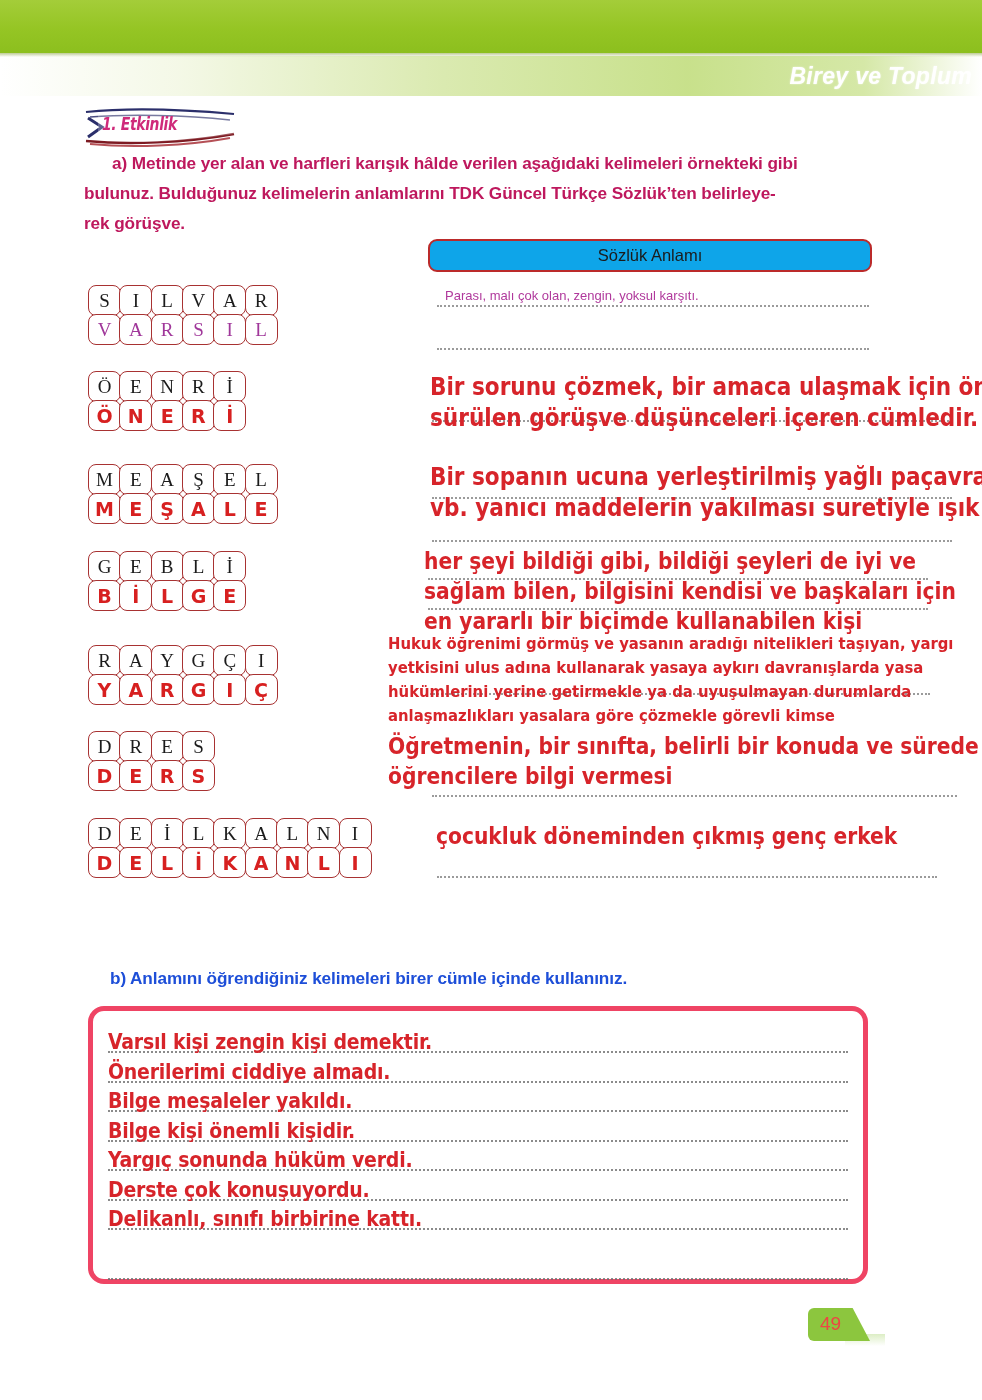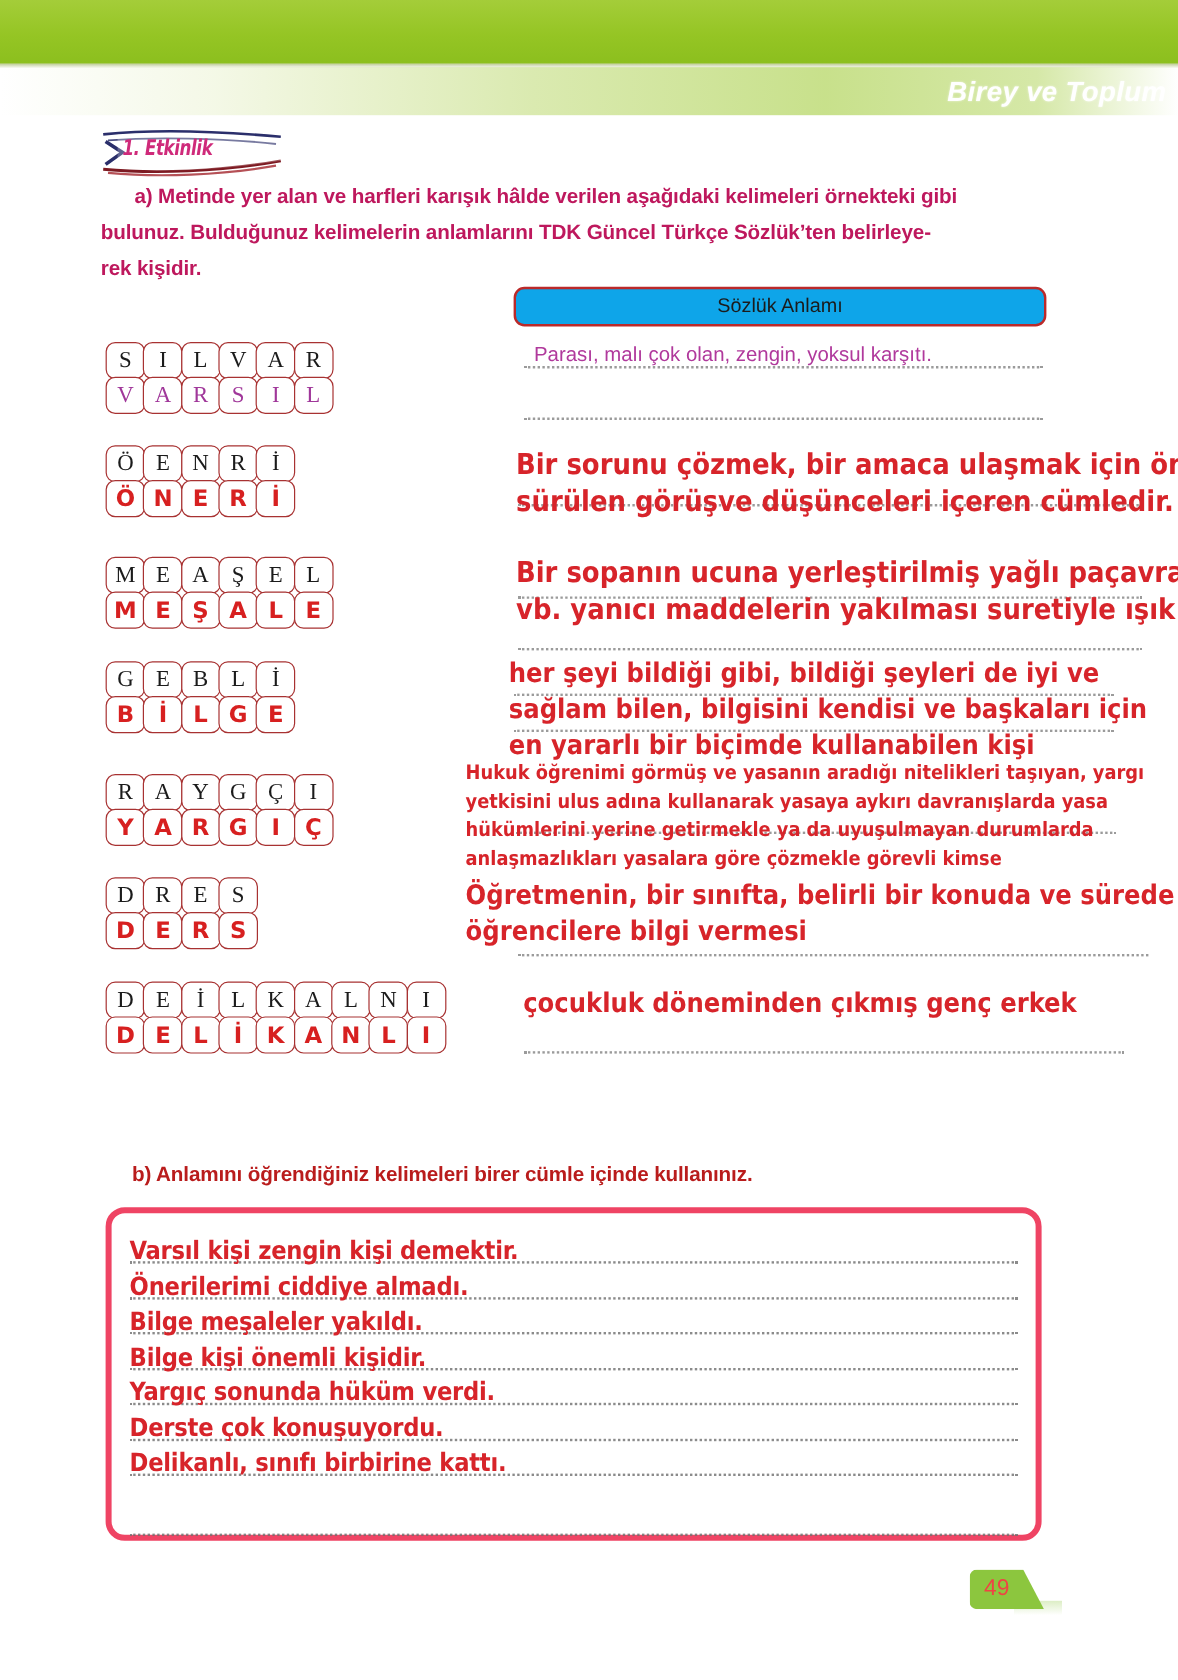--- a/index.html
+++ b/index.html
@@ -169,21 +169,21 @@
     border-top: 2px dotted #7a7a7a;
     opacity: 0.75;
   }
 
   
   .partb {
     position: absolute;
     left: 110px; top: 968px;
     font-size: 17.2px;
     font-weight: bold;
-    color: #b91c1c;
+    color: #1d4ed8;
     letter-spacing: -0.1px;
     white-space: nowrap;
   }
   .pinkbox {
     position: absolute;
     left: 88px; top: 1006px;
     width: 780px; height: 278px;
     border: 5px solid #ef4464;
     border-radius: 16px;
     background: #fff;
@@ -252,21 +252,21 @@
     <path d="M2 37 C 45 41, 100 39, 150 30" stroke="#7d1a22" stroke-width="2.4" fill="none"></path>
     <path d="M6 40 C 48 44, 102 42, 146 34" stroke="#a3242c" stroke-width="1.8" fill="none" opacity="0.8"></path>
     <path d="M14 8 C 60 6, 110 9, 150 12 L 150 30 C 100 38, 50 40, 14 36 Z" fill="#ffffff" opacity="0.25"></path>
   </svg>
   <div class="badge-label">1. Etkinlik</div>
 </div>
 
 <div class="intro">
   <span class="indent"></span><span>a) Metinde yer alan ve harfleri karışık hâlde verilen aşağıdaki kelimeleri örnekteki gibi</span><br>
   <span>bulunuz. Bulduğunuz kelimelerin anlamlarını TDK Güncel Türkçe Sözlük’ten belirleye-</span><br>
-  <span>rek kişidir.</span>
+  <span>rek görüşve.</span>
 </div>
 
 <div class="sozluk-box">
   <span>Sözlük Anlamı</span>
 </div>
 
 <div id="grid-host" class="grids">
     <div class="grid-group" style="left: 88px; top: 285px;">
       <div class="grow first">
         <div class="cell scrambled">S</div>
@@ -388,21 +388,21 @@
         <div class="cell answer">A</div>
         <div class="cell answer">N</div>
         <div class="cell answer">L</div>
         <div class="cell answer">I</div>
       </div>
     </div>
   </div>
 <div id="def-host">
     <div class="dotline" style="left: 437px; top: 305px; width: 432px;"></div>
     <div class="dotline" style="left: 437px; top: 348px; width: 432px;"></div>
-    <div class="def-purple" style="left: 445px; top: 283px; font-size: 17px; line-height: 26px;">
+    <div class="def-purple" style="left: 445px; top: 283px; font-size: 13px; line-height: 26px;">
       <div class="line">Parası, malı çok olan, zengin, yoksul karşıtı.</div>
     </div>
     <div class="dotline" style="left: 432px; top: 420px; width: 520px;"></div>
     <div class="def" style="left: 430px; top: 372px; font-size: 24px; line-height: 31px;">
       <div class="line">Bir sorunu çözmek, bir amaca ulaşmak için öne</div>
       <div class="line">sürülen görüşve düşünceleri içeren cümledir.</div>
     </div>
     <div class="dotline" style="left: 432px; top: 497px; width: 520px;"></div>
     <div class="dotline" style="left: 432px; top: 540px; width: 520px;"></div>
     <div class="def" style="left: 430px; top: 462px; font-size: 24px; line-height: 31px;">

